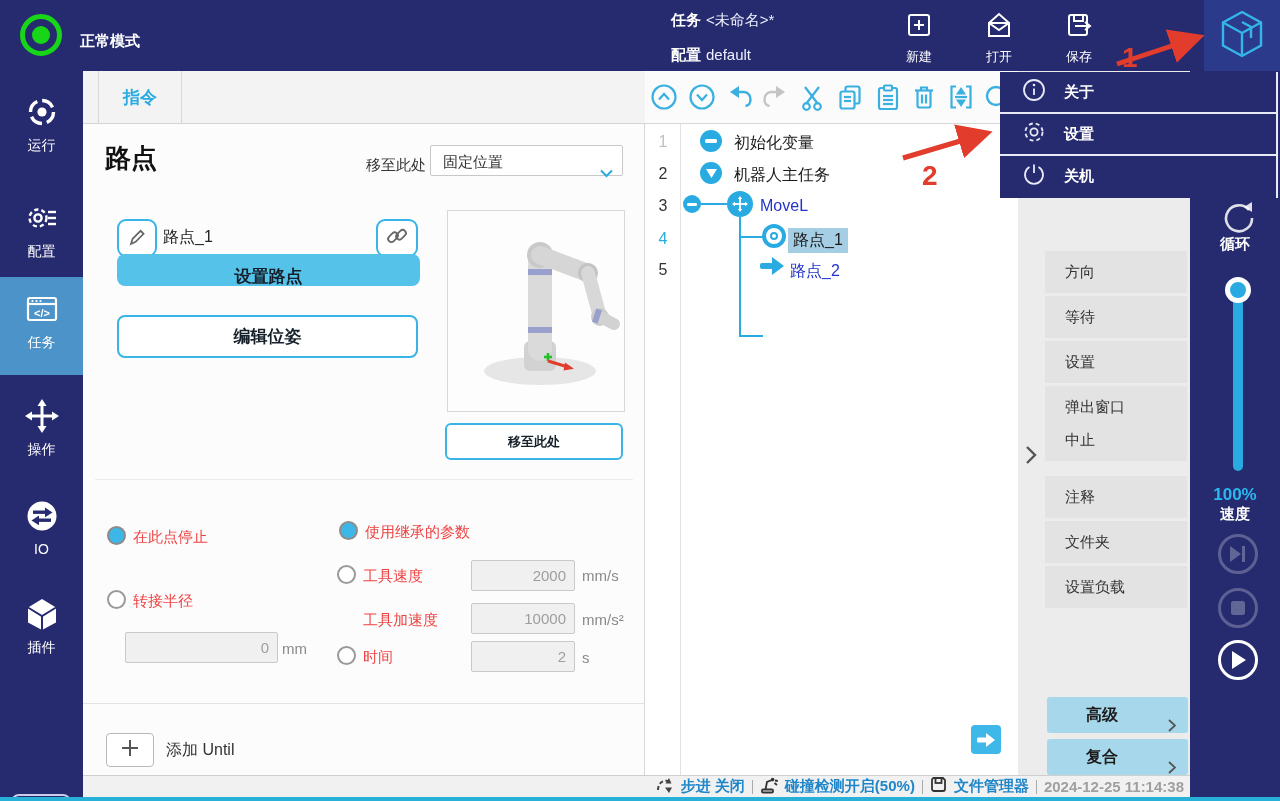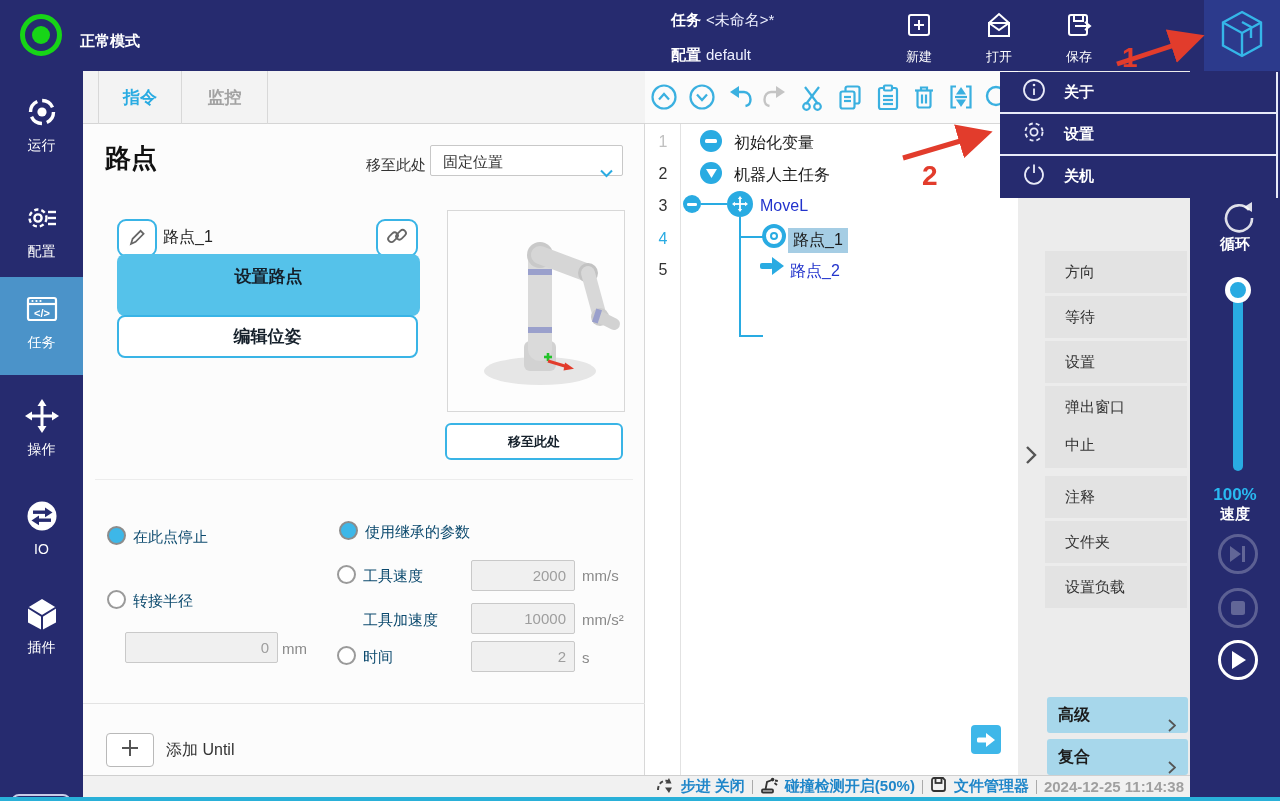--- a/index.html
+++ b/index.html
@@ -36,21 +36,21 @@
   #wp-select{left:347px;top:74px;width:193px;height:31px;background:#fff;border:1px solid #c8c8c8;border-radius:2px;
       font-size:15px;color:#333;line-height:31px;padding-left:12px;box-sizing:border-box;}
   .icon-btn{width:40px;height:38px;border:2px solid #39b4e6;border-radius:9px;background:#fff;
       display:flex;align-items:center;justify-content:center;box-sizing:border-box;}
   #wp-name{left:80px;top:156px;font-size:16px;color:#222;}
   .btn-fill{background:#55c2ea;border-radius:8px;text-align:center;font-weight:bold;color:#15202b;}
   .btn-line{background:#fff;border:2px solid #39b4e6;border-radius:8px;text-align:center;font-weight:bold;color:#15202b;box-sizing:border-box;}
   #robot-box{left:364px;top:139px;width:178px;height:202px;border:1px solid #d8d8d8;background:#fdfdfd;box-sizing:border-box;}
   .radio{width:19px;height:19px;border-radius:50%;border:2px solid #9a9a9a;background:#fff;box-sizing:border-box;}
   .radio.sel{background:#3db7e8;border-color:#8c8c8c;}
-  .rlabel{font-size:15px;color:#0c4a6e;}
+  .rlabel{font-size:15px;color:#ef4444;}
   .field{background:#f0f0f0;border:1px solid #c9c9c9;border-radius:2px;text-align:right;
       color:#9e9e9e;font-size:15px;box-sizing:border-box;padding-right:8px;}
   .unit{font-size:15px;color:#8a8a8a;}
   #hr-mid{left:12px;top:408px;width:538px;height:1px;background:#ececec;}
   #hr-bot{left:0;top:632px;width:562px;height:1px;background:#e3e3e3;}
   #add-btn{left:23px;top:662px;width:48px;height:34px;border:1px solid #b9b9b9;border-radius:4px;background:#fff;
       display:flex;align-items:center;justify-content:center;box-sizing:border-box;}
   #add-label{left:83px;top:669px;font-size:16px;color:#333;}
   
   #tree-panel{left:645px;top:71px;width:373px;height:704px;background:#ffffff;}
@@ -63,21 +63,21 @@
   .node{border-radius:50%;background:#29abe2;display:flex;align-items:center;justify-content:center;}
   .conn{background:#29abe2;}
   #tree-next{left:326px;top:654px;width:30px;height:29px;background:#3eb7e9;border-radius:4px;
       display:flex;align-items:center;justify-content:center;}
   #wp1-label{background:#a5cde4;padding:2px 5px;}
   
   #cmd-panel{left:1018px;top:71px;width:172px;height:704px;background:#ececec;margin-top:44px;}
   .cmd-btn{left:27px;width:142px;height:42px;background:#e3e3e3;font-size:15px;color:#333;
       line-height:42px;padding-left:20px;box-sizing:border-box;}
   .grp-btn{left:29px;width:141px;height:36px;background:#a7d7eb;border-radius:3px;font-size:16px;font-weight:bold;color:#1c1c1c;
-      line-height:36px;padding-left:11px;box-sizing:border-box;}
+      line-height:36px;padding-left:39px;box-sizing:border-box;}
   .grp-chev{position:absolute;right:12px;top:12px;}
   
   #rail{left:1190px;top:71px;width:90px;height:726px;background:#262b6f;}
   #rail-loop-label{left:0;top:164px;width:90px;text-align:center;color:#fff;font-size:15px;font-weight:bold;}
   #slider-track{left:43px;top:220px;width:10px;height:180px;background:#29abe2;border-radius:5px;}
   #slider-knob{left:35px;top:206px;width:26px;height:26px;border-radius:50%;background:#29abe2;border:5px solid #fff;box-sizing:border-box;}
   #speed-val{left:0;top:414px;width:90px;text-align:center;color:#29b9f0;font-size:17px;font-weight:bold;}
   #speed-cap{left:0;top:434px;width:90px;text-align:center;color:#fff;font-size:15px;font-weight:bold;}
   .play-btn{left:28px;width:40px;height:40px;border-radius:50%;box-sizing:border-box;display:flex;align-items:center;justify-content:center;}
   .play-dim{border:3px solid rgba(255,255,255,0.25);}
@@ -227,21 +227,20 @@
         </svg></span>
       <div class="cap">插件</div>
     </div>
 
     <div id="side-badge" class="abs"><span>A59B</span></div>
   </div>
 
   <div id="wp-panel" class="abs">
     <div id="wp-tabbar" class="abs">
       <div class="abs wp-tab" style="left:15px;width:84px;color:#29abe2;border-left:1px solid #d8d8d8;border-right:1px solid #d8d8d8;">指令</div>
-      <div class="abs wp-tab" style="left:99px;width:86px;color:#a2a2a2;border-right:1px solid #d8d8d8;">监控</div>
     </div>
 
     <div id="wp-title" class="abs">路点</div>
     <div id="wp-type-label" class="abs">移至此处</div>
     <div id="wp-select" class="abs">
       <span>固定位置</span>
       <span class="abs" style="right:9px;top:11px;">
         <svg width="13" height="9" viewBox="0 0 13 9" fill="none" stroke="#29abe2" stroke-width="2">
             <polyline points="1,1.5 6.5,7 12,1.5"></polyline>
           </svg></span>
@@ -255,21 +254,21 @@
     </div>
     <div id="wp-name" class="abs">路点_1</div>
     <div class="abs icon-btn" style="left:293px;top:148px;width:42px;">
       <span>
         <svg width="24" height="24" viewBox="0 0 24 24" fill="none" stroke="#666" stroke-width="1.8">
           <rect x="2.5" y="10" width="11" height="6.5" rx="3.2" transform="rotate(-45 8 13.2)"></rect>
           <rect x="10.5" y="7.5" width="11" height="6.5" rx="3.2" transform="rotate(-45 16 10.7)"></rect>
         </svg></span>
     </div>
 
-    <div class="abs btn-fill" style="left:34px;top:183px;width:303px;height:62px;line-height:46px;font-size:17px;">设置路点</div>
+    <div class="abs btn-fill" style="left:34px;top:183px;width:303px;height:32px;line-height:46px;font-size:17px;">设置路点</div>
     <div class="abs btn-line" style="left:34px;top:244px;width:301px;height:43px;line-height:40px;font-size:17px;">编辑位姿</div>
 
     <div id="robot-box" class="abs">
       <svg width="176" height="200" viewBox="0 0 176 200">
         <ellipse cx="92" cy="160" rx="56" ry="14" fill="#e6e6e6"></ellipse>
         <rect x="76" y="130" width="32" height="30" rx="6" fill="#d2d2d2"></rect>
         <line x1="92" y1="138" x2="92" y2="50" stroke="#dadada" stroke-width="24" stroke-linecap="round"></line>
         <rect x="80" y="116" width="24" height="6" fill="#9aa0cc"></rect>
         <rect x="80" y="58" width="24" height="6" fill="#9aa0cc"></rect>
         <circle cx="92" cy="44" r="13" fill="#c9c9c9"></circle>
@@ -458,21 +457,21 @@
   <div id="cmd-panel" class="abs">
     <span class="abs" style="left:6px;top:330px;">
       <svg width="14" height="20" viewBox="0 0 14 20" fill="none" stroke="#555" stroke-width="2.4">
           <polyline points="3,2 11,10 3,18"></polyline>
         </svg></span>
 
     <div class="abs cmd-btn" style="top:136px;">方向</div>
     <div class="abs cmd-btn" style="top:181px;">等待</div>
     <div class="abs cmd-btn" style="top:226px;">设置</div>
     <div class="abs cmd-btn" style="top:271px;">弹出窗口</div>
-    <div class="abs cmd-btn" style="top:311px;font-family:Liberation Mono, monospace;">中止</div>
+    <div class="abs cmd-btn" style="top:304px;">中止</div>
     <div class="abs cmd-btn" style="top:361px;">注释</div>
     <div class="abs cmd-btn" style="top:406px;">文件夹</div>
     <div class="abs cmd-btn" style="top:451px;">设置负载</div>
 
     <div class="abs grp-btn" style="top:582px;">
       <span>高级</span>
       <span class="grp-chev"><svg width="8" height="13" viewBox="0 0 8 13" fill="none" stroke="#555" stroke-width="1.8">
             <polyline points="1,1 7,6.5 1,12"></polyline>
           </svg></span></div>
     <div class="abs grp-btn" style="top:624px;">

